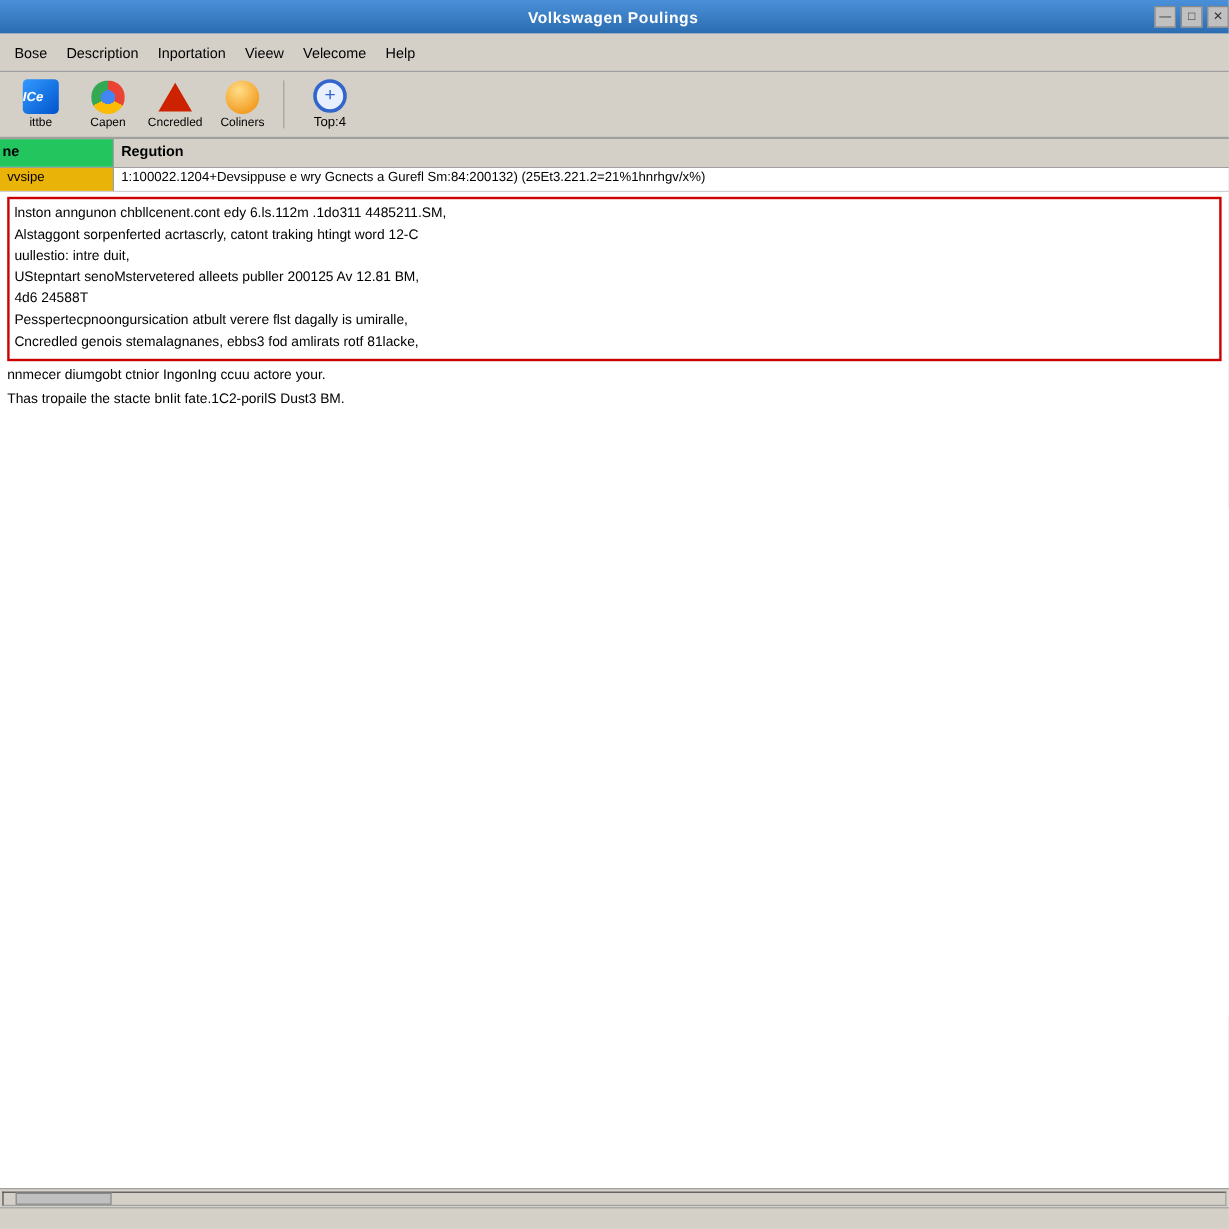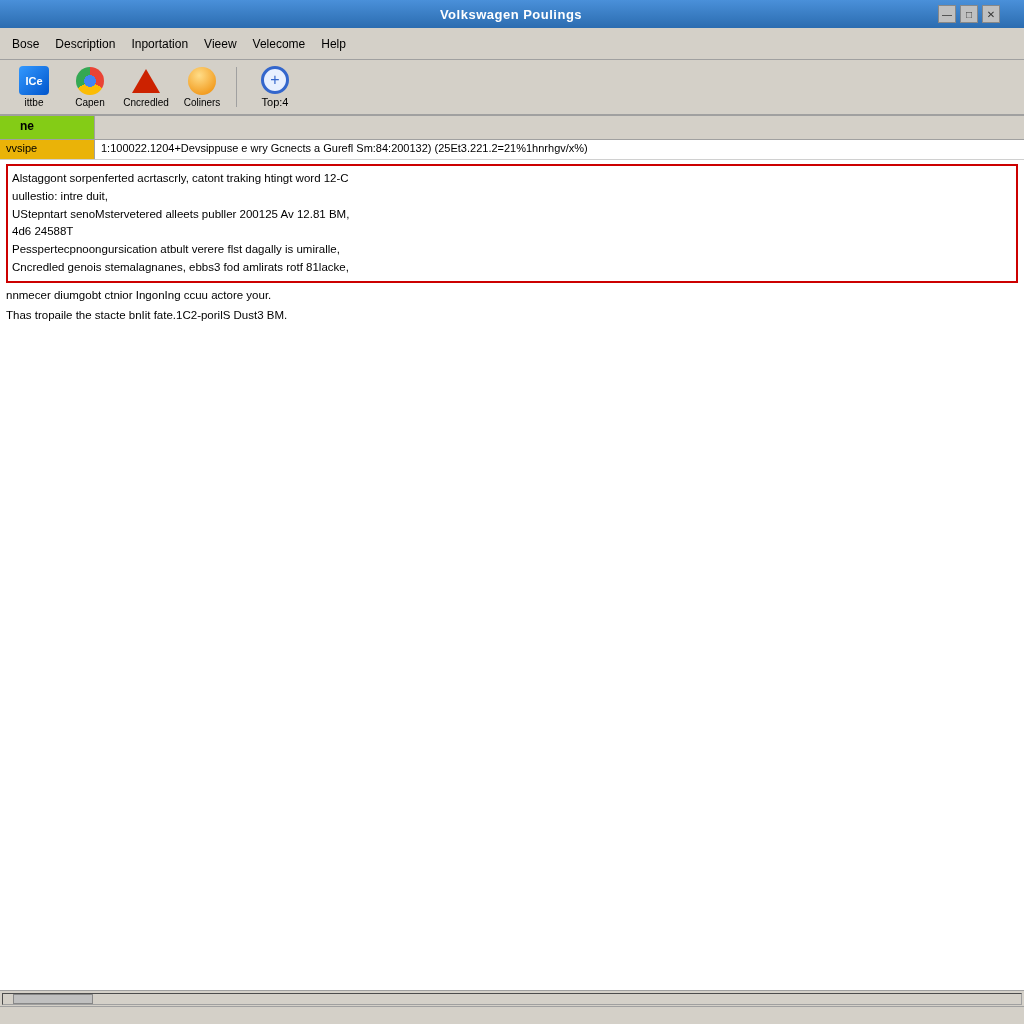--- a/index.html
+++ b/index.html
@@ -12,21 +12,21 @@
       overflow: hidden;
     }
 
     
     .titlebar {
       background: linear-gradient(to bottom, #4a90d9 0%, #2b6cb0 100%);
       height: 28px;
       display: flex;
       align-items: center;
       justify-content: space-between;
-      padding: 0 24px;
+      padding: 0 0;
       color: white;
     }
     .titlebar-title {
       flex: 1;
       text-align: center;
       font-size: 13px;
       font-weight: bold;
       letter-spacing: 0.5px;
     }
     .titlebar-controls {
@@ -145,25 +145,25 @@
     
     .table-header {
       display: flex;
       background: #d4d0c8;
       border-bottom: 1px solid #a0a0a0;
       height: 24px;
     }
     .col-name {
       width: 95px;
       min-width: 95px;
-      padding: 3px 20px;
+      padding: 3px 2px;
       border-right: 1px solid #a0a0a0;
       font-weight: bold;
       font-size: 12px;
-      background: #84cc16;
+      background: #22c55e;
     }
     .col-regution {
       flex: 1;
       padding: 3px 6px;
       font-weight: bold;
       font-size: 12px;
       background: #d4d0c8;
     }
 
     
@@ -278,21 +278,21 @@
   <div class="menubar-item">Description</div>
   <div class="menubar-item">Inportation</div>
   <div class="menubar-item">Vieew</div>
   <div class="menubar-item">Velecome</div>
   <div class="menubar-item">Help</div>
 </div>
 
 <div class="toolbar">
 
   <div class="toolbar-btn">
-    <div class="toolbar-icon icon-ice" style="display:flex;align-items:center;justify-content:center;">
+    <div class="toolbar-icon icon-ice" style="display:flex;align-items:center;justify-content:flex-start;font-style:italic;">
       <span>ICe</span>
     </div>
     <span>ittbe</span>
   </div>
 
   <div class="toolbar-btn">
     <div class="toolbar-icon icon-chrome"></div>
     <span>Capen</span>
   </div>
 
@@ -311,30 +311,32 @@
   <div class="toolbar-separator"></div>
 
   <div class="top4-btn">
     <div class="top4-circle">+</div>
     <span>Top:4</span>
   </div>
 </div>
 
 <div class="table-header">
   <div class="col-name">ne</div>
+  <div class="col-regution">Regution</div>
 </div>
 
 <div class="table-row">
   <div class="row-name">vvsipe</div>
   <div class="row-value">1:100022.1204+Devsippuse e wry Gcnects a Gurefl Sm:84:200132) (25Et3.221.2=21%1hnrhgv/x%)</div>
 </div>
 
 <div class="main-content">
 
   <div class="highlighted-box">
+    <div class="text-line">lnston anngunon chbllcenent.cont edy 6.ls.112m .1do311 4485211.SM,</div>
     <div class="text-line">Alstaggont sorpenferted acrtascrly, catont traking htingt word 12-C</div>
     <div class="text-line">uullestio: intre duit,</div>
     <div class="text-line">UStepntart senoMstervetered alleets publler 200125 Av 12.81 BM,</div>
     <div class="text-line">4d6 24588T</div>
     <div class="text-line">Pesspertecpnoongursication atbult verere flst dagally is umiralle,</div>
     <div class="text-line">Cncredled genois stemalagnanes, ebbs3 fod amlirats rotf 81lacke,</div>
   </div>
 
   <div class="normal-text">nnmecer diumgobt ctnior IngonIng ccuu actore your.</div>
   <div class="normal-text">Thas tropaile the stacte bnIit fate.1C2-porilS Dust3 BM.</div>

